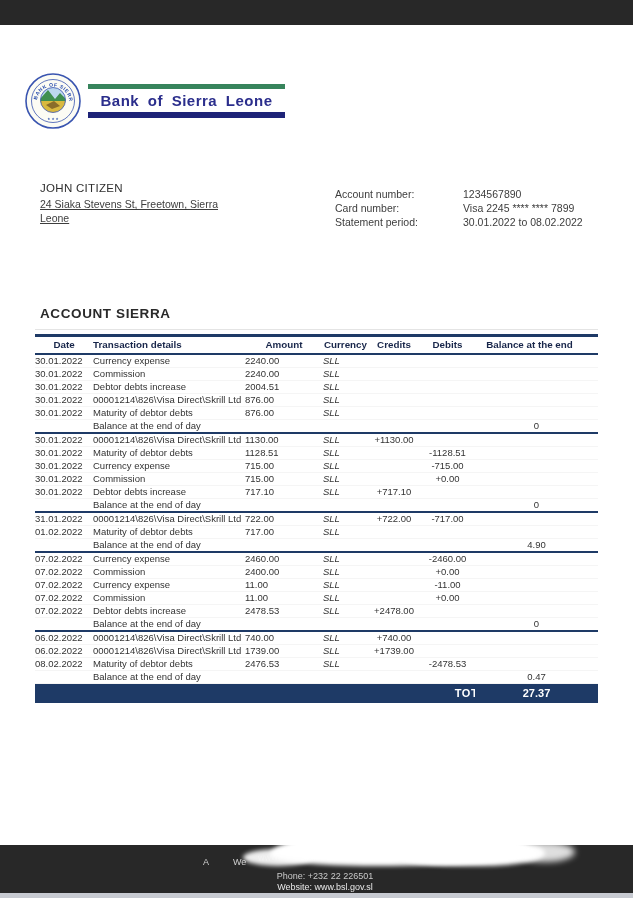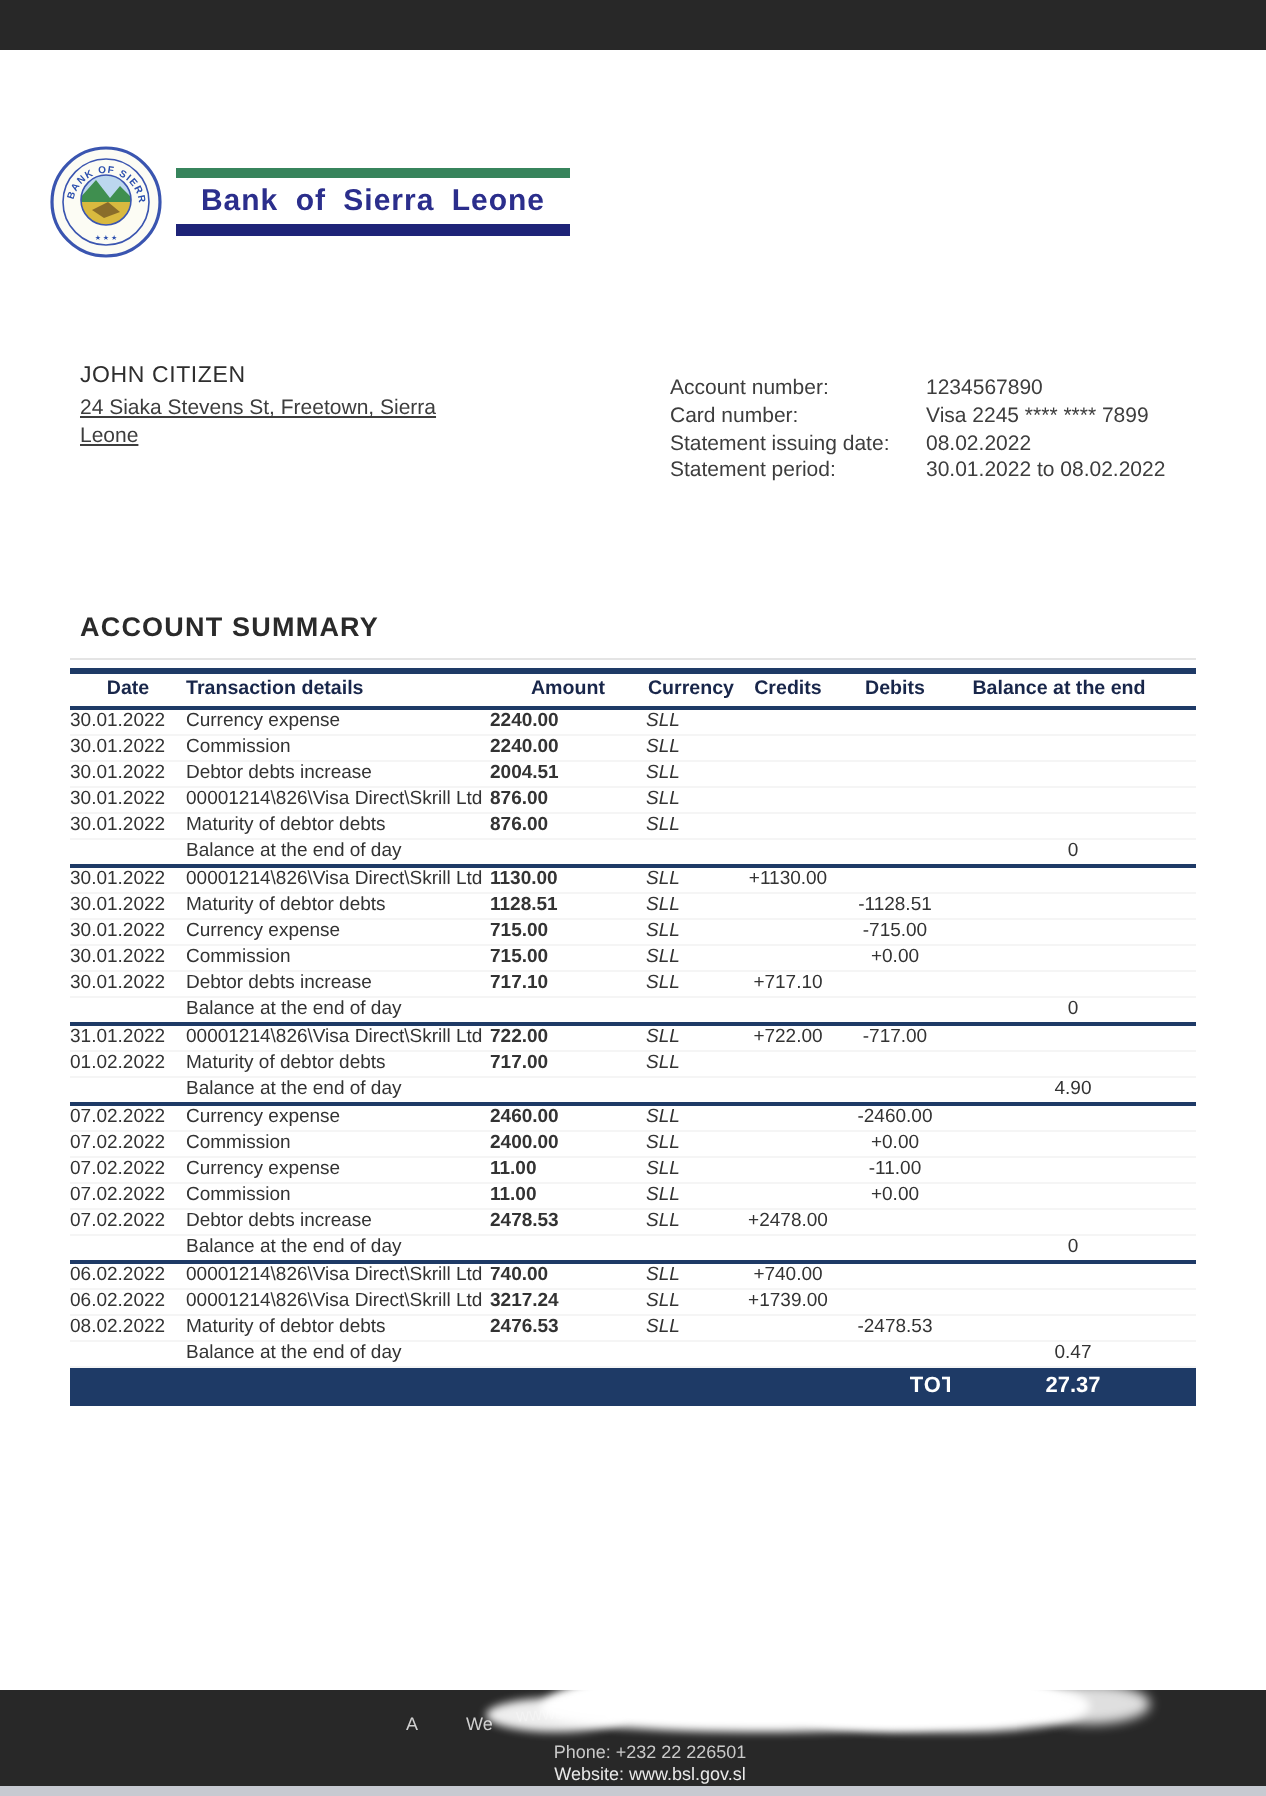--- a/index.html
+++ b/index.html
@@ -53,21 +53,21 @@
   }
   table.txn th.details { text-align:left; }
   table.txn th.balance { padding-right:14px;margin-top:20px; }
 
   table.txn td {
     font-size:9.5px; color:#333; height:12px; line-height:12px; padding:0;
     border-bottom:1px solid #f5f5f5; white-space:nowrap; overflow:hidden;
   }
   td.date    { text-align:left; padding-left:4px; }
   td.details { text-align:left;margin-top:21px; }
-  td.amount  { text-align:left;font-weight:bold; }
+  td.amount  { text-align:left; }
   td.currency{ text-align:left;font-style:italic; }
   td.credits { text-align:center; }
   td.debits  { text-align:center; }
   td.balance { text-align:center; padding-right:55px; }
 
   tr.group-start td { border-top:2px solid #1e3a66; }
   tr.balance-row td { color:#333; }
 
   tr.total-row td {
     background:#1e3a66; color:#ffffff; font-weight:bold; font-size:11px;
@@ -144,30 +144,26 @@
   <div class="account-info">
       <div class="ai-row">
         <span class="ai-label">Account number:</span>
         <span class="ai-value">1234567890</span>
       </div>
       <div class="ai-row">
         <span class="ai-label">Card number:</span>
         <span class="ai-value">Visa 2245 **** **** 7899</span>
       </div>
       <div class="ai-row">
-        <span class="ai-label">Statement issuing date:</span>
-        <span class="ai-value">08.02.2022</span>
-      </div>
-      <div class="ai-row">
         <span class="ai-label">Statement period:</span>
         <span class="ai-value">30.01.2022 to 08.02.2022</span>
       </div>
     </div>
 
-  <div class="summary-title">ACCOUNT SUMMARY</div>
+  <div class="summary-title">ACCOUNT SIERRA</div>
   <div class="title-underline"></div>
 
   <table class="txn">
     <colgroup>
       <col class="c-date">
         <col class="c-details">
         <col class="c-amount">
         <col class="c-currency">
       <col class="c-credits">
         <col class="c-debits">
@@ -363,21 +359,21 @@
           <td class="details">00001214\826\Visa Direct\Skrill Ltd</td>
           <td class="amount">740.00</td>
           <td class="currency">SLL</td>
           <td class="credits">+740.00</td>
           <td class="debits"></td>
           <td class="balance"></td>
         </tr>
         <tr>
           <td class="date">06.02.2022</td>
           <td class="details">00001214\826\Visa Direct\Skrill Ltd</td>
-          <td class="amount">3217.24</td>
+          <td class="amount">1739.00</td>
           <td class="currency">SLL</td>
           <td class="credits">+1739.00</td>
           <td class="debits"></td>
           <td class="balance"></td>
         </tr>
         <tr>
           <td class="date">08.02.2022</td>
           <td class="details">Maturity of debtor debts</td>
           <td class="amount">2476.53</td>
           <td class="currency">SLL</td>

